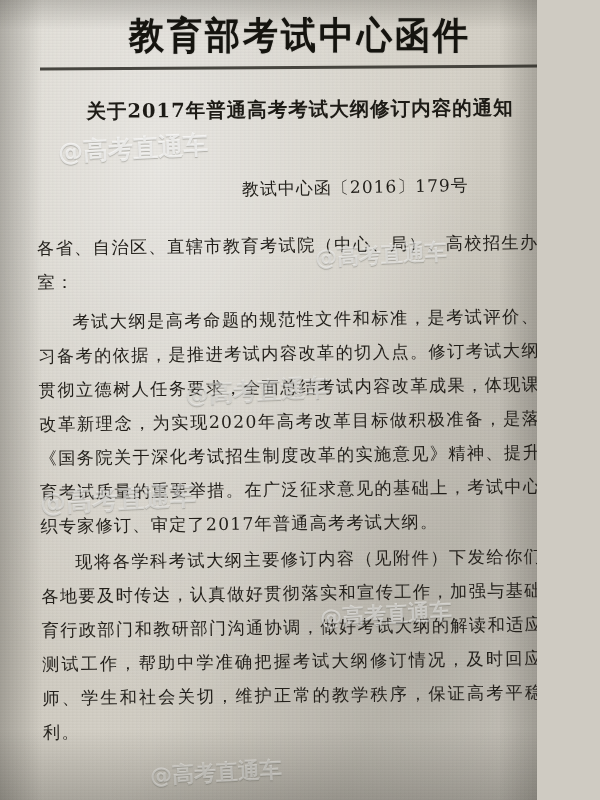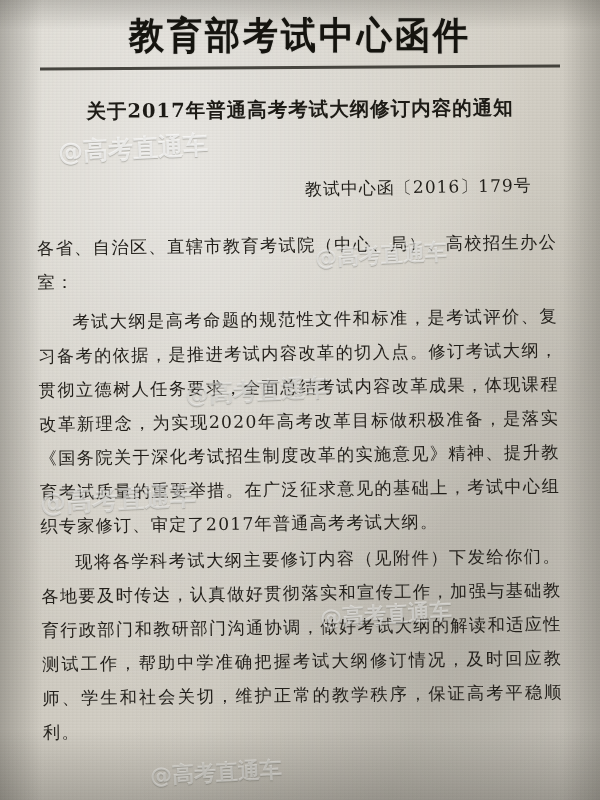--- a/index.html
+++ b/index.html
@@ -10,21 +10,21 @@
     width: 600px;
     height: 800px;
     overflow: hidden;
     background: #cfcbc2;
     font-family: "DejaVu Serif", serif;
   }
 
   
   .page {
     position: relative;
-    width: 600px;
+    width: 537px;
     height: 800px;
     background:
       radial-gradient(ellipse at 30% 20%, rgba(255,255,255,0.55) 0%, rgba(255,255,255,0) 60%),
       radial-gradient(ellipse at 80% 85%, rgba(0,0,0,0.10) 0%, rgba(0,0,0,0) 55%),
       linear-gradient(115deg, #d7d3c9 0%, #cdc9bf 28%, #d4d0c6 55%, #c7c3b9 78%, #d2cec4 100%);
     overflow: hidden;
   }
   
   .page::before {
     content: "";

